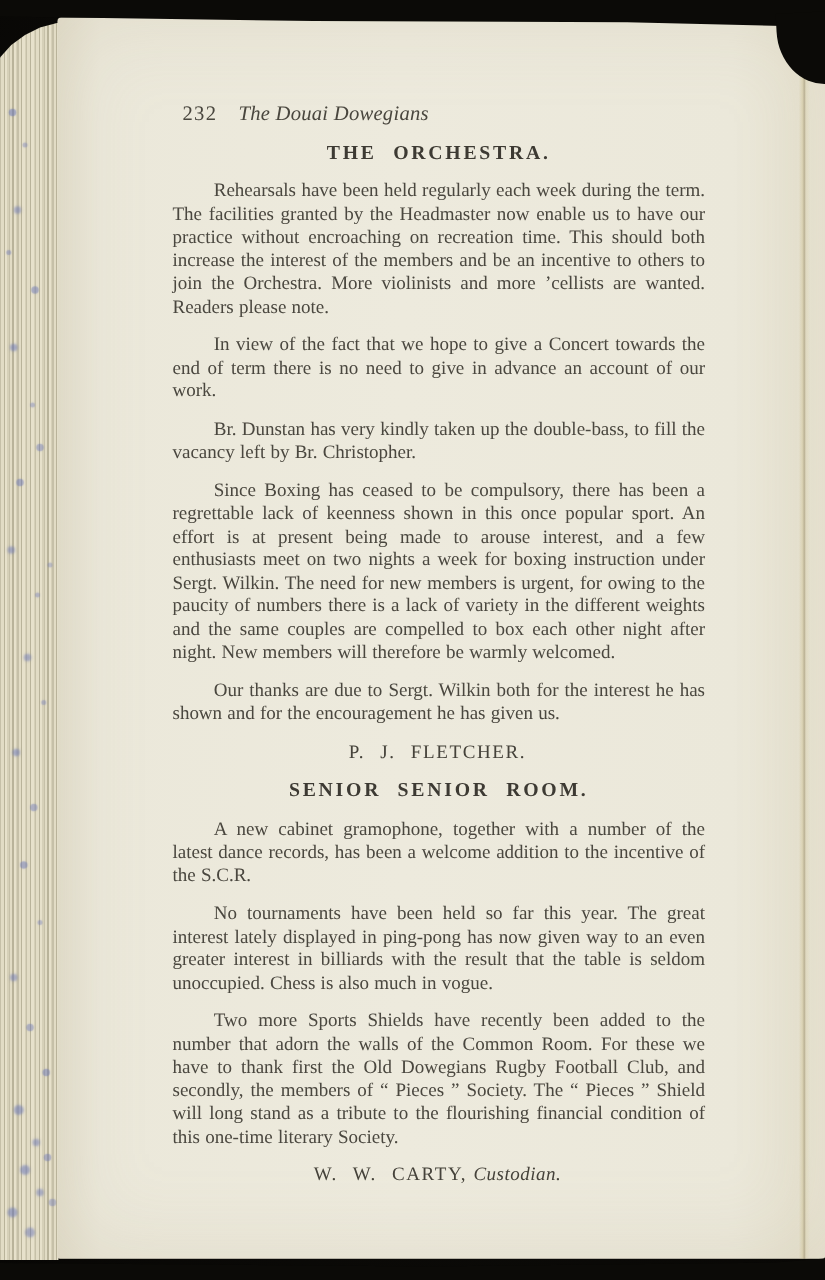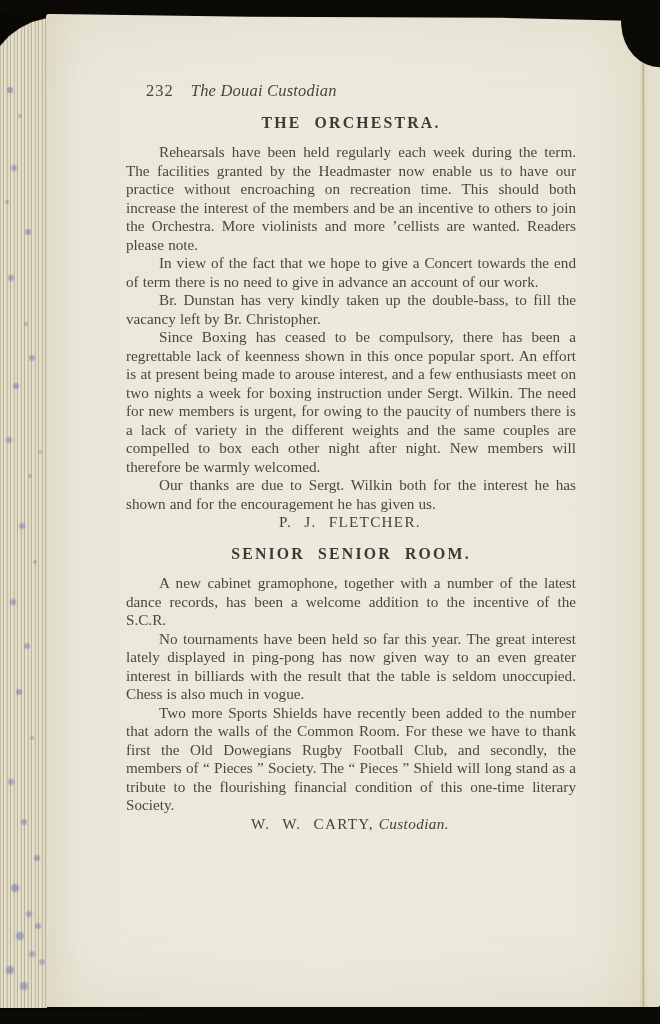--- a/index.html
+++ b/index.html
@@ -97,21 +97,21 @@
   }
   .page-num{letter-spacing:1px;margin-right:17px;margin-left:20px;}
   .mag-title{font-style:italic;}
   .section-heading{
     text-align:center;font-size:15.8px;font-weight:bold;
     letter-spacing:2.2px;word-spacing:7px;color:#3d3a33;
     margin:13px 0 11px 0;
   }
   .section.first .section-heading{margin-top:11px;text-align:center;}
   .content p{
-    margin:0;text-align:justify;text-indent:33px;word-spacing:.4px;
+    margin:12px;text-align:justify;text-indent:33px;word-spacing:.4px;
   }
   .signature{
     text-align:center;letter-spacing:1.3px;word-spacing:7px;
     color:#45423a;padding-right:2px;
   }
   .signature .role{
     font-style:italic;font-weight:normal;letter-spacing:.4px;word-spacing:1px;margin-left:5px;
   }
 </style>
 </head>
@@ -122,21 +122,21 @@
   <div class="page-edges">
     <div class="speckles"></div>
   </div>
 
   <div class="page">
     <div class="spine-crease"></div>
 
     <div class="content">
 
       <div class="running-header">
-        <span class="page-num">232</span><span class="mag-title">The Douai Custodian</span>
+        <span class="page-num">232</span><span class="mag-title">The Douai Dowegians</span>
       </div>
 
       <div class="section first">
         <div class="section-heading">THE ORCHESTRA.</div>
         <p>Rehearsals have been held regularly each week during the term.  The facilities granted by the Headmaster now enable us to have our practice without encroaching on recreation time.  This should both increase the interest of the members and be an incentive to others to join the Orchestra.  More violinists and more ’cellists are wanted.   Readers please note.</p>
         <p>In view of the fact that we hope to give a Concert towards the end of term there is no need to give in advance an account of our work.</p>
         <p>Br. Dunstan has very kindly taken up the double-bass, to fill the vacancy left by Br. Christopher.</p>
       </div>
 
       <div class="section">

